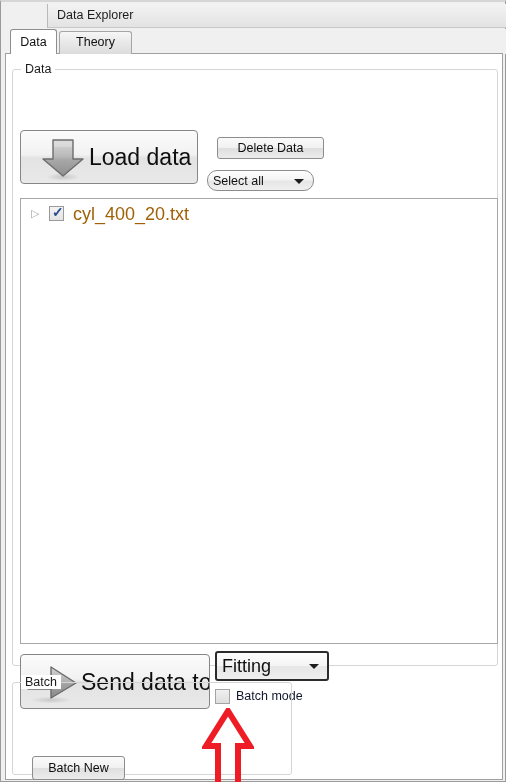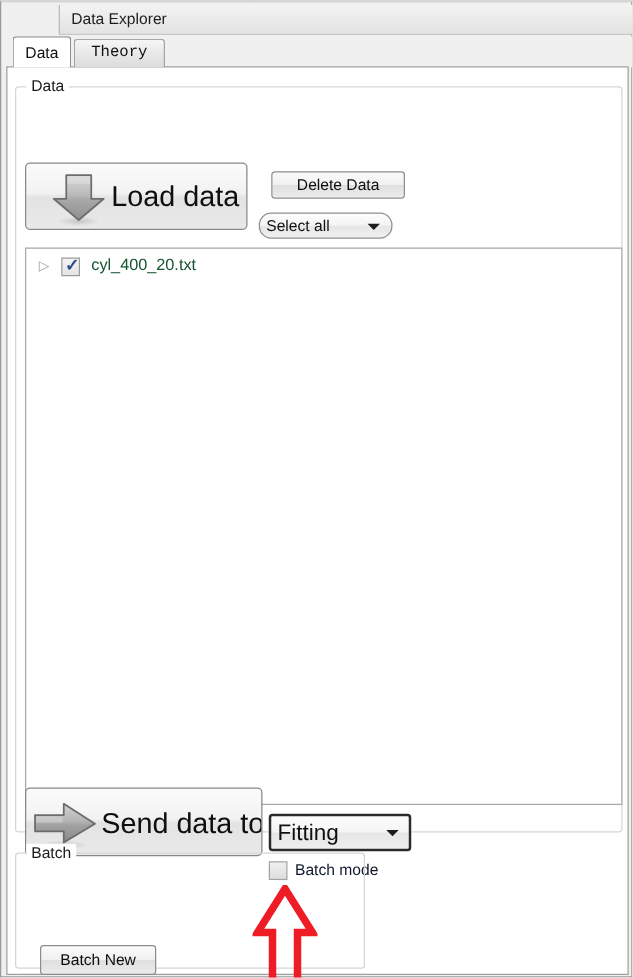--- a/index.html
+++ b/index.html
@@ -78,21 +78,20 @@
     background: #ffffff;
     border-color: #8e8e8e;
     z-index: 3;
   }
   .tab.inactive {
     left: 57px;
     width: 73px;
     background: linear-gradient(to bottom, #f6f6f6 0%, #e8e8e8 50%, #dcdcdc 100%);
     border-color: #a5a5a5;
     z-index: 2;
-    font-family: Liberation Mono, monospace;
   }
 
   
   #content {
     position: absolute;
     left: 4px; top: 51px;
     width: 498px; height: 727px;
     box-sizing: border-box;
     background: #ffffff;
     border: 1px solid #9f9f9f;
@@ -141,21 +140,21 @@
     font-size: 23px;
     color: #0e0e0e;
     white-space: nowrap;
   }
   #btn-load {
     left: 14px; top: 76px;
     width: 178px; height: 54px;
   }
   #btn-load .bb-label { left: 68px; top: 13px; }
   #btn-send {
-    left: 14px; top: 576px;
+    left: 14px; top: 600px;
     width: 190px; height: 55px;
   }
   #btn-send .bb-label { left: 60px; top: 14px; }
 
   .arrow-icon { position: absolute; }
   #icon-load-arrow { left: 18px; top: 6px; }
   #icon-send-arrow { left: 4px; top: 9px; }
 
   
   .smallbutton {
@@ -256,22 +255,22 @@
     position: absolute;
     left: 2px; top: -3px;
     font-size: 14px;
     color: #2b4d8f;
     font-weight: bold;
     line-height: 16px;
   }
   #tree-label {
     position: absolute;
     left: 52px; top: 0px;
-    font-size: 13px;
-    color: #14532d;
+    font-size: 18px;
+    color: #a16207;
     white-space: nowrap;
   }
 
   
   #batch-wrap {
     position: absolute;
     left: 209px; top: 634px;
     height: 18px;
   }
   #batch-checkbox {

